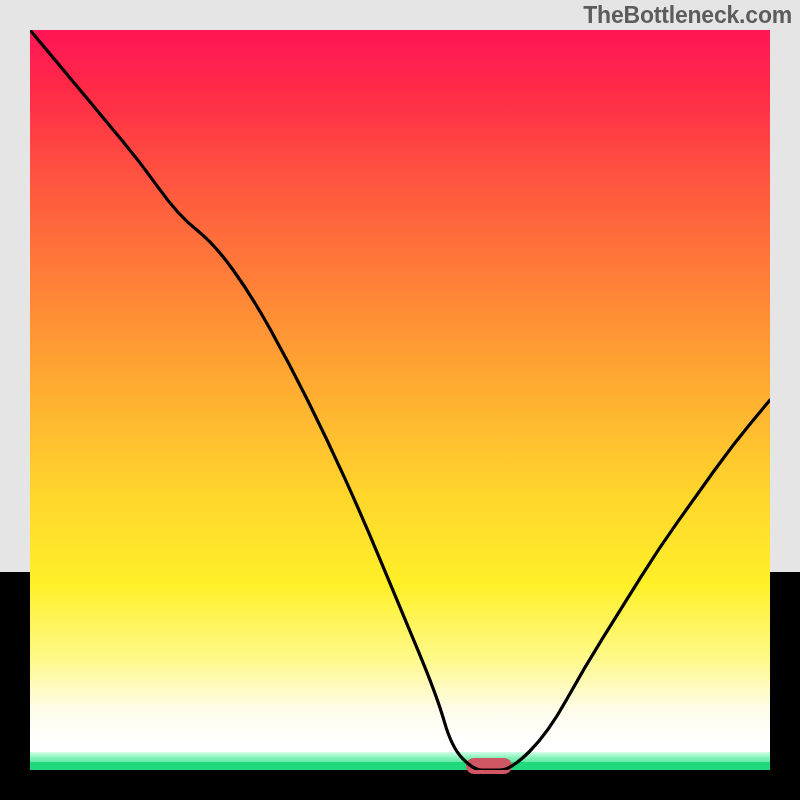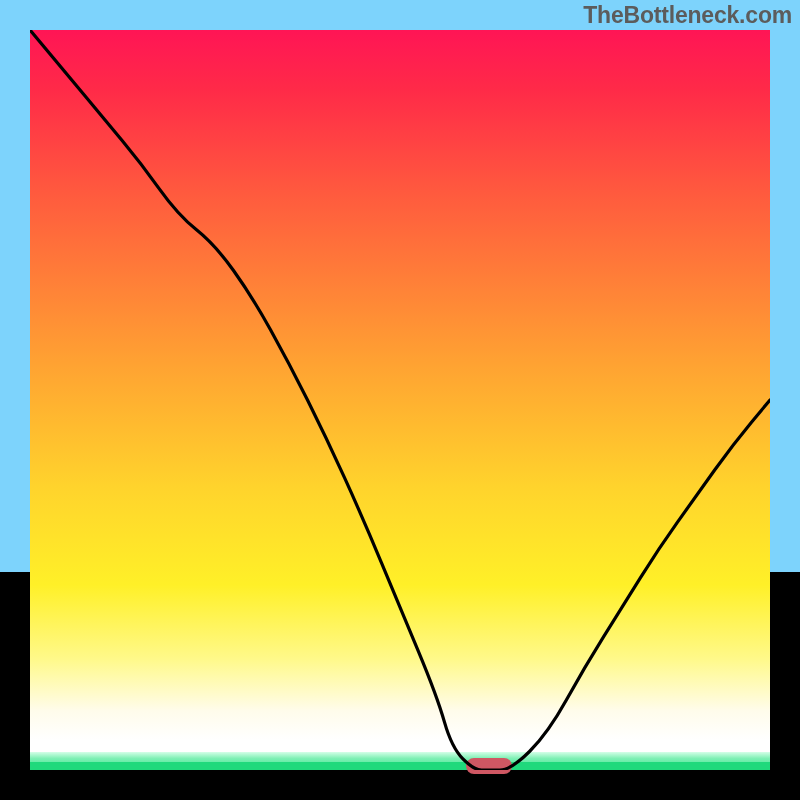--- a/index.html
+++ b/index.html
@@ -8,21 +8,21 @@
     width: 800px;
     height: 800px;
     background: #000;
     overflow: hidden;
     font-family: Arial, Helvetica, sans-serif;
   }
   .frame {
     position: relative;
     width: 800px;
     height: 572px;
-    background: #7dd3fc;
+    background: #e5e5e5;
     box-sizing: border-box;
   }
   .watermark {
     position: absolute;
     top: 2px;
     right: 8px;
     color: #5c5c5c;
     font-weight: 700;
     font-size: 23px;
     letter-spacing: -0.2px;

